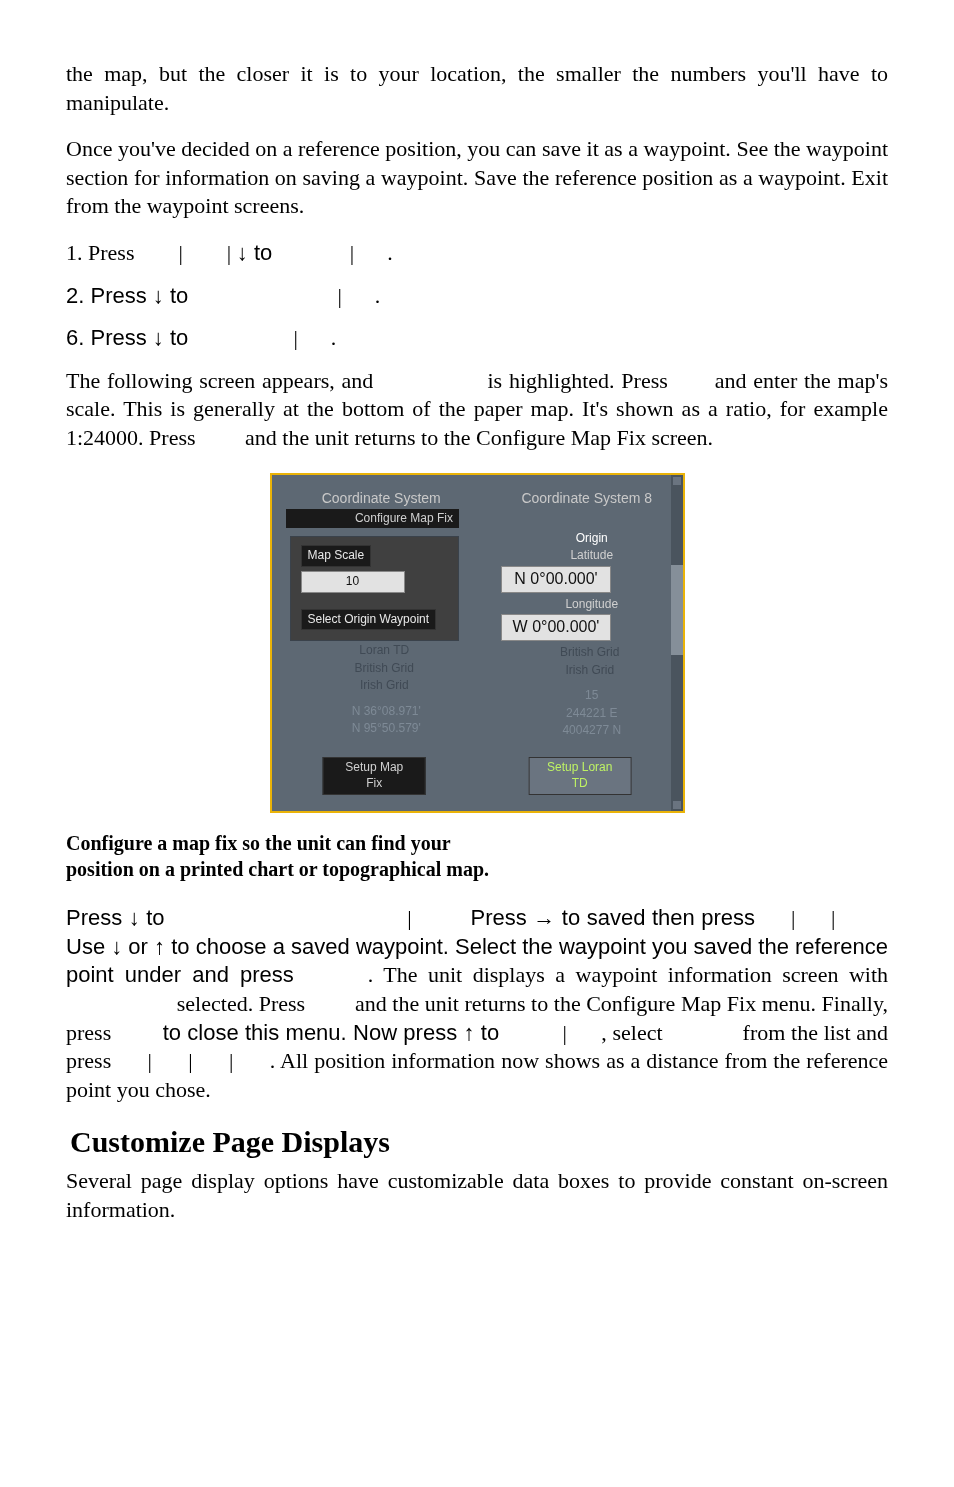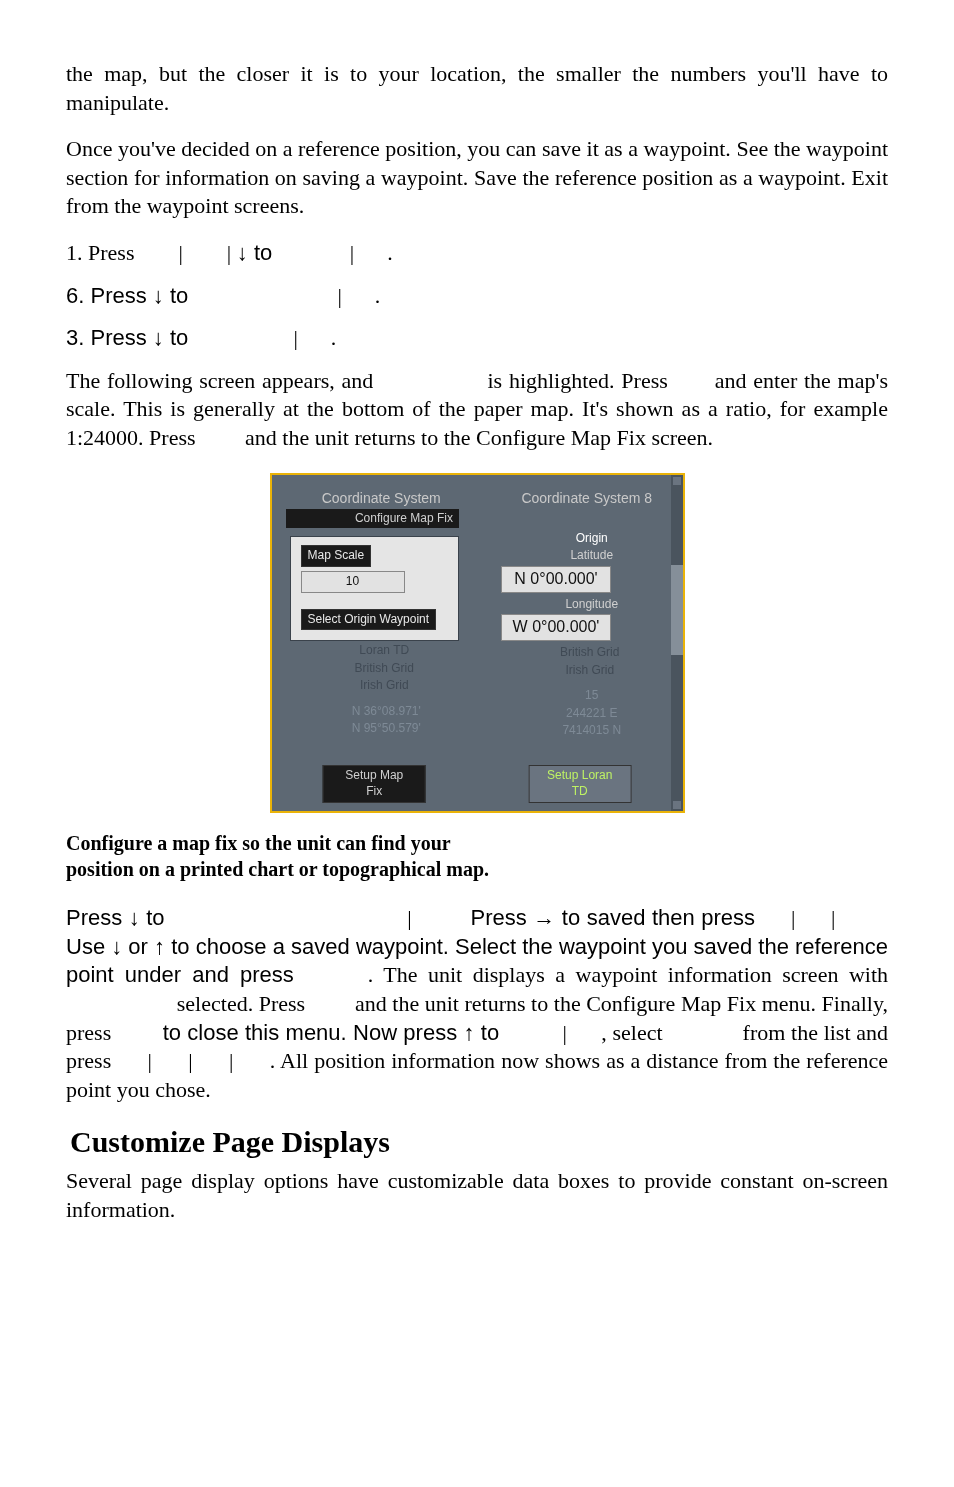--- a/index.html
+++ b/index.html
@@ -52,21 +52,21 @@
     background: #1a1a1a;
     color: #d0d0d0;
     font-family: Arial, Helvetica, sans-serif;
     font-size: 12px;
     padding: 2px 6px;
     margin: 0 18px 0 14px;
     text-align: right;
   }
   .fig-section {
     margin: 8px 18px 0 18px;
-    background: #e5e5e5;
+    background: #404040;
     border: 1px solid #3a424b;
     padding: 4px 8px 6px 0;
   }
   .fig-label {
     display: block;
     background: #1a1a1a;
     color: #e8e8e8;
     font-family: Arial, Helvetica, sans-serif;
     font-size: 12px;
     padding: 2px 6px;
@@ -114,21 +114,21 @@
     color: #111;
     font-family: Arial, Helvetica, sans-serif;
     font-size: 16px;
     padding: 2px 4px;
     margin: 2px 0 4px 24px;
     width: 100px;
     border: 1px solid #888;
   }
   .fig-bottom-btn {
     position: absolute;
-    bottom: 8px;
+    bottom: 16px;
     left: 50%;
     transform: translateX(-50%);
     background: #1a1a1a;
     color: #d0d0d0;
     font-family: Arial, Helvetica, sans-serif;
     font-size: 12px;
     padding: 2px 12px;
     border: 1px solid #333;
   }
   .fig-scroll {
@@ -196,29 +196,29 @@
   &nbsp;&nbsp;&nbsp;&nbsp;&nbsp;&nbsp;
   <span>|</span>
   <span class="arrow">↓ to </span>
   &nbsp;&nbsp;&nbsp;&nbsp;&nbsp;&nbsp;&nbsp;&nbsp;&nbsp;&nbsp;&nbsp;&nbsp;
   <span>|</span>
   &nbsp;&nbsp;&nbsp;&nbsp;
   <span>.</span>
 </p>
 
 <p class="step">
+  <span class="arrow">2. Press ↓ to </span>
+  &nbsp;&nbsp;&nbsp;&nbsp;&nbsp;&nbsp;&nbsp;&nbsp;&nbsp;&nbsp;&nbsp;&nbsp;&nbsp;&nbsp;&nbsp;&nbsp;&nbsp;&nbsp;&nbsp;&nbsp;&nbsp;&nbsp;&nbsp;&nbsp;&nbsp;
+  <span>|</span>
+  &nbsp;&nbsp;&nbsp;&nbsp;
+  <span>.</span>
+</p>
+
+<p class="step">
   <span class="arrow">6. Press ↓ to </span>
-  &nbsp;&nbsp;&nbsp;&nbsp;&nbsp;&nbsp;&nbsp;&nbsp;&nbsp;&nbsp;&nbsp;&nbsp;&nbsp;&nbsp;&nbsp;&nbsp;&nbsp;&nbsp;&nbsp;&nbsp;&nbsp;&nbsp;&nbsp;&nbsp;&nbsp;
-  <span>|</span>
-  &nbsp;&nbsp;&nbsp;&nbsp;
-  <span>.</span>
-</p>
-
-<p class="step">
-  <span class="arrow">3. Press ↓ to </span>
   &nbsp;&nbsp;&nbsp;&nbsp;&nbsp;&nbsp;&nbsp;&nbsp;&nbsp;&nbsp;&nbsp;&nbsp;&nbsp;&nbsp;&nbsp;&nbsp;&nbsp;
   <span>|</span>
   &nbsp;&nbsp;&nbsp;&nbsp;
   <span>.</span>
 </p>
 
 <p class="paragraph">
   <span>The following screen appears, and </span>
   &nbsp;&nbsp;&nbsp;&nbsp;&nbsp;&nbsp;&nbsp;&nbsp;&nbsp;&nbsp;&nbsp;&nbsp;&nbsp;&nbsp;&nbsp;
   <span> is highlighted. Press </span>
@@ -255,21 +255,21 @@
       <div class="fig-origin-label">Origin</div>
       <div class="fig-field-label">Latitude</div>
       <div class="fig-field-box">N    0°00.000'</div>
       <div class="fig-field-label">Longitude</div>
       <div class="fig-field-box">W    0°00.000'</div>
       <div class="fig-ghost">British Grid</div>
       <div class="fig-ghost">Irish Grid</div>
       <div style="height:6px"></div>
       <div class="fig-ghost-light">15</div>
       <div class="fig-ghost-light">244221 E</div>
-      <div class="fig-ghost-light">7414015 N</div>
+      <div class="fig-ghost-light">4004277 N</div>
       <div class="fig-bottom-btn" style="background:#6a7480;color:#bef264;">Setup Loran TD</div>
       <div class="fig-scroll">
         <div class="fig-scroll-thumb"></div>
       </div>
     </div>
   </div>
 </div>
 
 <div class="caption">
   <span>Configure a map fix so the unit can find your</span><br>

